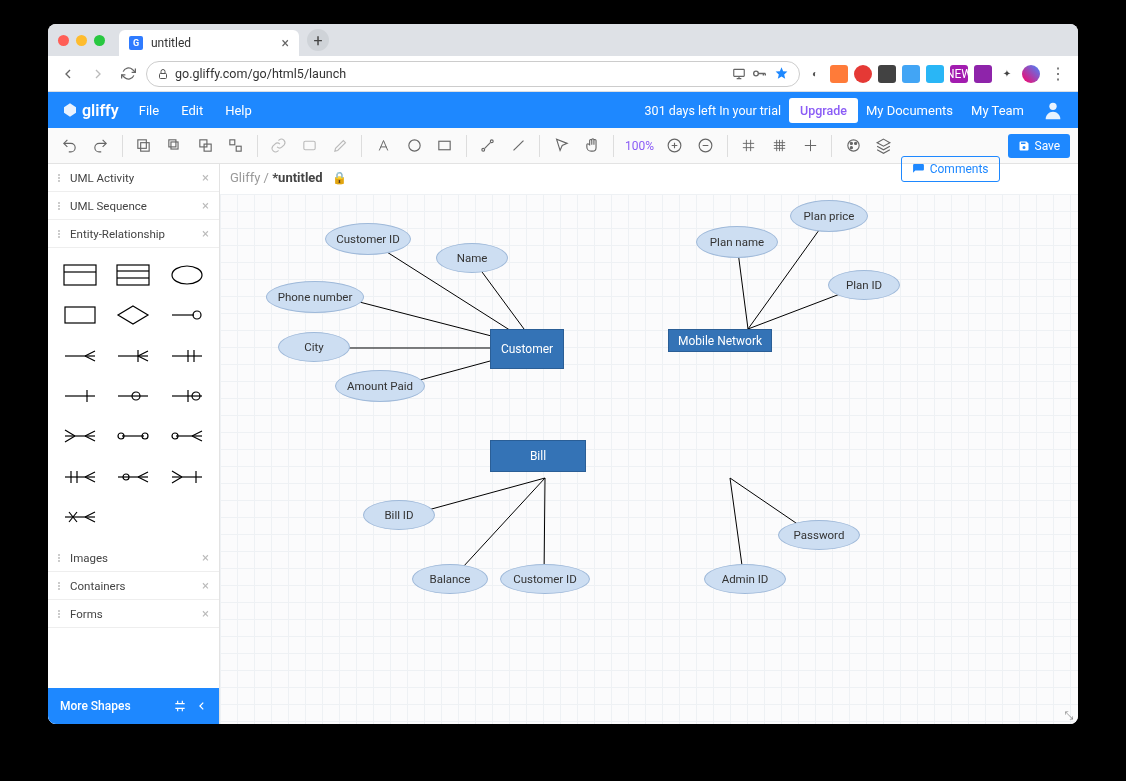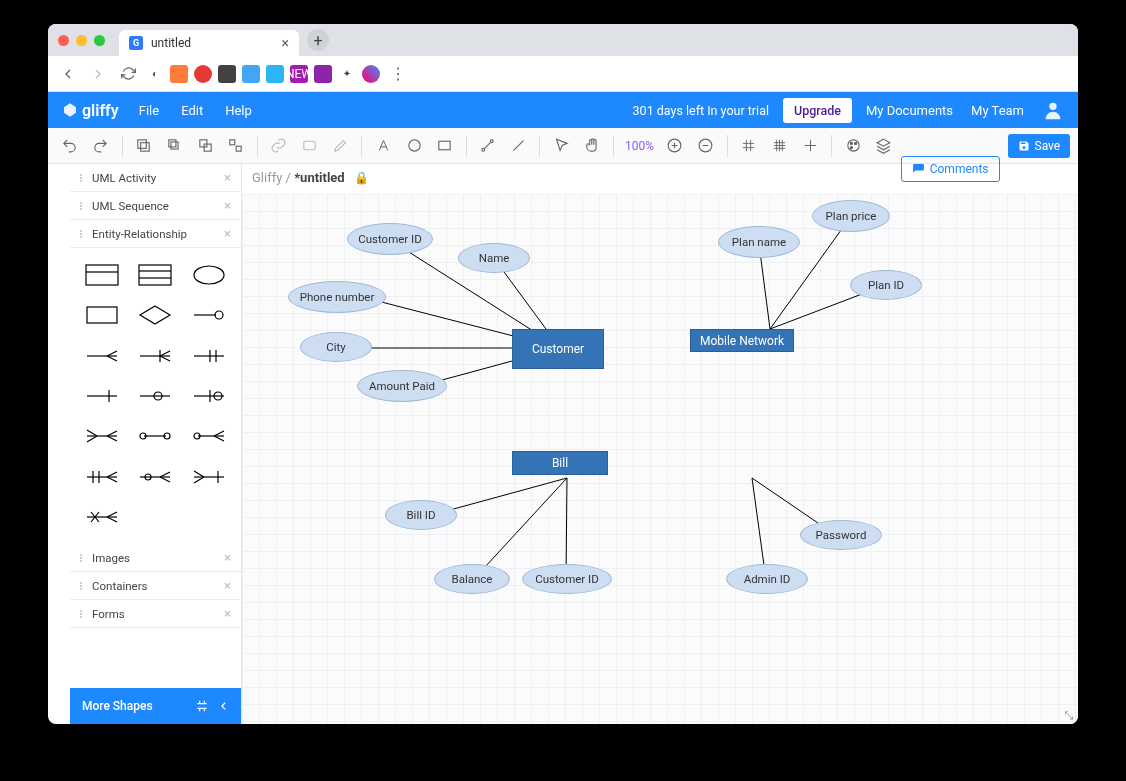--- a/index.html
+++ b/index.html
@@ -19,34 +19,34 @@
   .nav-ico.dis{color:#bbb;}
   .addr-bar { flex:1; height:26px; border:1px solid #ccc; border-radius:13px; display:flex; align-items:center; padding:0 10px; font-size:12.5px; color:#333; gap:6px;}
   .addr-icons { margin-left:auto; display:flex; gap:6px; color:#666; align-items:center;}
   .ext-row { display:flex; gap:6px; align-items:center;}
   .ext { width:18px;height:18px;border-radius:3px;display:flex;align-items:center;justify-content:center;font-size:10px;color:#fff;}
   
   .app-bar { height:36px; background:#1e88ff; display:flex; align-items:center; color:#fff; padding:0 14px; font-size:13px;}
   .logo { font-weight:600; font-size:16px; display:flex; align-items:center; gap:4px; margin-right:20px;}
   .menu-item { margin-right:22px; cursor:pointer;}
   .trial { margin-left:auto; font-size:12.5px;}
-  .upgrade-btn { background:#fff; color:#4c1d95; border-radius:3px; padding:5px 11px; font-size:12.5px; font-weight:500; margin:0 14px;}
+  .upgrade-btn { background:#fff; color:#8b5cf6; border-radius:3px; padding:5px 11px; font-size:12.5px; font-weight:500; margin:0 8px;}
   .hdr-link { margin-right:18px; font-size:13px; cursor:pointer;}
   .user-ico { width:22px;height:22px;opacity:.9;}
   
   .toolbar { height:36px; background:#fafafa; border-bottom:1px solid #e3e3e3; display:flex; align-items:center; padding:0 8px; gap:3px;}
   .t-btn { width:28px;height:28px;display:flex;align-items:center;justify-content:center;color:#666;border-radius:3px;}
   .t-btn svg{width:17px;height:17px;}
   .t-sep { width:1px;height:22px;background:#ddd;margin:0 4px;}
   .zoom-txt { font-size:12px;color:#8b5cf6;padding:0 4px;}
   .toolbar-right { margin-left:auto; display:flex; gap:8px; align-items:center;}
   .btn-outline { border:1px solid #1e88ff;color:#1e88ff;padding:5px 10px;border-radius:3px;font-size:12px;display:flex;align-items:center;gap:5px;margin-top:47px;}
   .btn-solid { background:#1e88ff;color:#fff;padding:5px 10px;border-radius:3px;font-size:12px;display:flex;align-items:center;gap:5px;}
   
-  .body { position:absolute; top:140px; left:0; right:0; bottom:0; display:flex;margin-left:22px;}
+  .body { position:absolute; top:140px; left:0; right:0; bottom:0; display:flex;}
   .sidebar { width:172px; background:#fff; border-right:1px solid #e3e3e3; display:flex; flex-direction:column;}
   .side-sec { height:28px;display:flex;align-items:center;padding:0 10px;font-size:11.5px;color:#444;border-bottom:1px solid #eee;gap:6px;}
   .side-sec .x{margin-left:auto;color:#bbb;font-size:13px;}
   .shapes-grid { flex:none; padding:10px 6px; display:grid; grid-template-columns: repeat(3, 1fr); gap:6px 2px; height:296px; }
   .shape-cell { display:flex;align-items:center;justify-content:center;}
   .shape-cell svg{stroke:#000;fill:none;stroke-width:1.2;}
   .more-shapes { margin-top:auto; height:36px;background:#1e88ff;color:#fff;display:flex;align-items:center;padding:0 12px;font-size:12px;font-weight:500;}
   .more-shapes .icons{margin-left:auto;display:flex;gap:10px;}
   
   .canvas-wrap { flex:1; position:relative; overflow:hidden;}
@@ -99,20 +99,40 @@
         <svg width="16" height="16" viewBox="0 0 24 24" fill="none" stroke="currentColor" stroke-width="2">
           <path d="M9 6l6 6-6 6"></path>
         </svg>
       </div>
     <div class="nav-ico">
         <svg width="15" height="15" viewBox="0 0 24 24" fill="none" stroke="currentColor" stroke-width="2">
           <path d="M23 4v6h-6M1 20v-6h6"></path>
           <path d="M3.5 9a9 9 0 0 1 14.8-3.4L23 10M1 14l4.7 4.4A9 9 0 0 0 20.5 15"></path>
         </svg>
       </div>
+    <div class="addr-bar">
+      <svg width="12" height="12" viewBox="0 0 24 24" fill="none" stroke="#555" stroke-width="2">
+          <rect x="5" y="11" width="14" height="10" rx="2"></rect>
+          <path d="M8 11V7a4 4 0 0 1 8 0v4"></path>
+        </svg>
+      <span>go.gliffy.com/go/html5/launch</span>
+      <div class="addr-icons">
+        <svg width="14" height="14" viewBox="0 0 24 24" fill="none" stroke="#666" stroke-width="2">
+            <rect x="3" y="4" width="18" height="12" rx="1"></rect>
+            <path d="M8 20h8M12 16v4"></path>
+          </svg>
+        <svg width="16" height="11" viewBox="0 0 24 16">
+            <circle cx="6" cy="8" r="3.5" fill="none" stroke="#666" stroke-width="2"></circle>
+            <path d="M9 8h11M17 8v3M20 8v3" stroke="#666" stroke-width="2"></path>
+          </svg>
+        <svg width="15" height="15" viewBox="0 0 24 24" fill="#1e88ff">
+            <path d="M12 2l2.6 6.3 6.8.6-5.1 4.6 1.6 6.8L12 16.8 6.1 20.3l1.6-6.8L2.6 8.9l6.8-.6z"></path>
+          </svg>
+      </div>
+    </div>
     <div class="ext-row">
       <div class="ext" style="background:none;color:#555">◐</div>
       <div class="ext" style="background:#ff7b39"></div>
       <div class="ext" style="background:#e53935;border-radius:50%"></div>
       <div class="ext" style="background:#424242"></div>
       <div class="ext" style="background:#42a5f5"></div>
       <div class="ext" style="background:#29b6f6"></div>
       <div class="ext" style="background:#a21caf;color:#fff;font-size:12px">NEW</div>
       <div class="ext" style="background:#8e24aa"></div>
       <div class="ext" style="background:none;color:#444">✦</div>
@@ -511,23 +531,23 @@
           <line x1="528" y1="135" x2="641" y2="92"></line>
 
           <line x1="325" y1="284" x2="186" y2="322"></line>
           <line x1="325" y1="284" x2="231" y2="386"></line>
           <line x1="325" y1="284" x2="324" y2="386"></line>
 
           <line x1="510" y1="284" x2="524" y2="386"></line>
           <line x1="510" y1="284" x2="598" y2="344"></line>
         </svg>
 
-        <div class="entity" style="left:270px;top:135px;width:92px;height:40px">Customer</div>
+        <div class="entity" style="left:270px;top:135px;width:74px;height:40px">Customer</div>
         <div class="entity" style="left:448px;top:135px;width:104px;height:23px">Mobile Network</div>
-        <div class="entity" style="left:270px;top:257px;width:96px;height:24px">Bill</div>
+        <div class="entity" style="left:270px;top:246px;width:96px;height:32px">Bill</div>
 
         <div class="attr" style="left:105px;top:29px;width:86px;height:32px">Customer ID</div>
         <div class="attr" style="left:216px;top:49px;width:72px;height:30px">Name</div>
         <div class="attr" style="left:46px;top:87px;width:98px;height:32px">Phone number</div>
         <div class="attr" style="left:58px;top:138px;width:72px;height:30px">City</div>
         <div class="attr" style="left:115px;top:176px;width:90px;height:32px">Amount Paid</div>
 
         <div class="attr" style="left:476px;top:32px;width:82px;height:32px">Plan name</div>
         <div class="attr" style="left:570px;top:6px;width:78px;height:32px">Plan price</div>
         <div class="attr" style="left:608px;top:76px;width:72px;height:30px">Plan ID</div>

